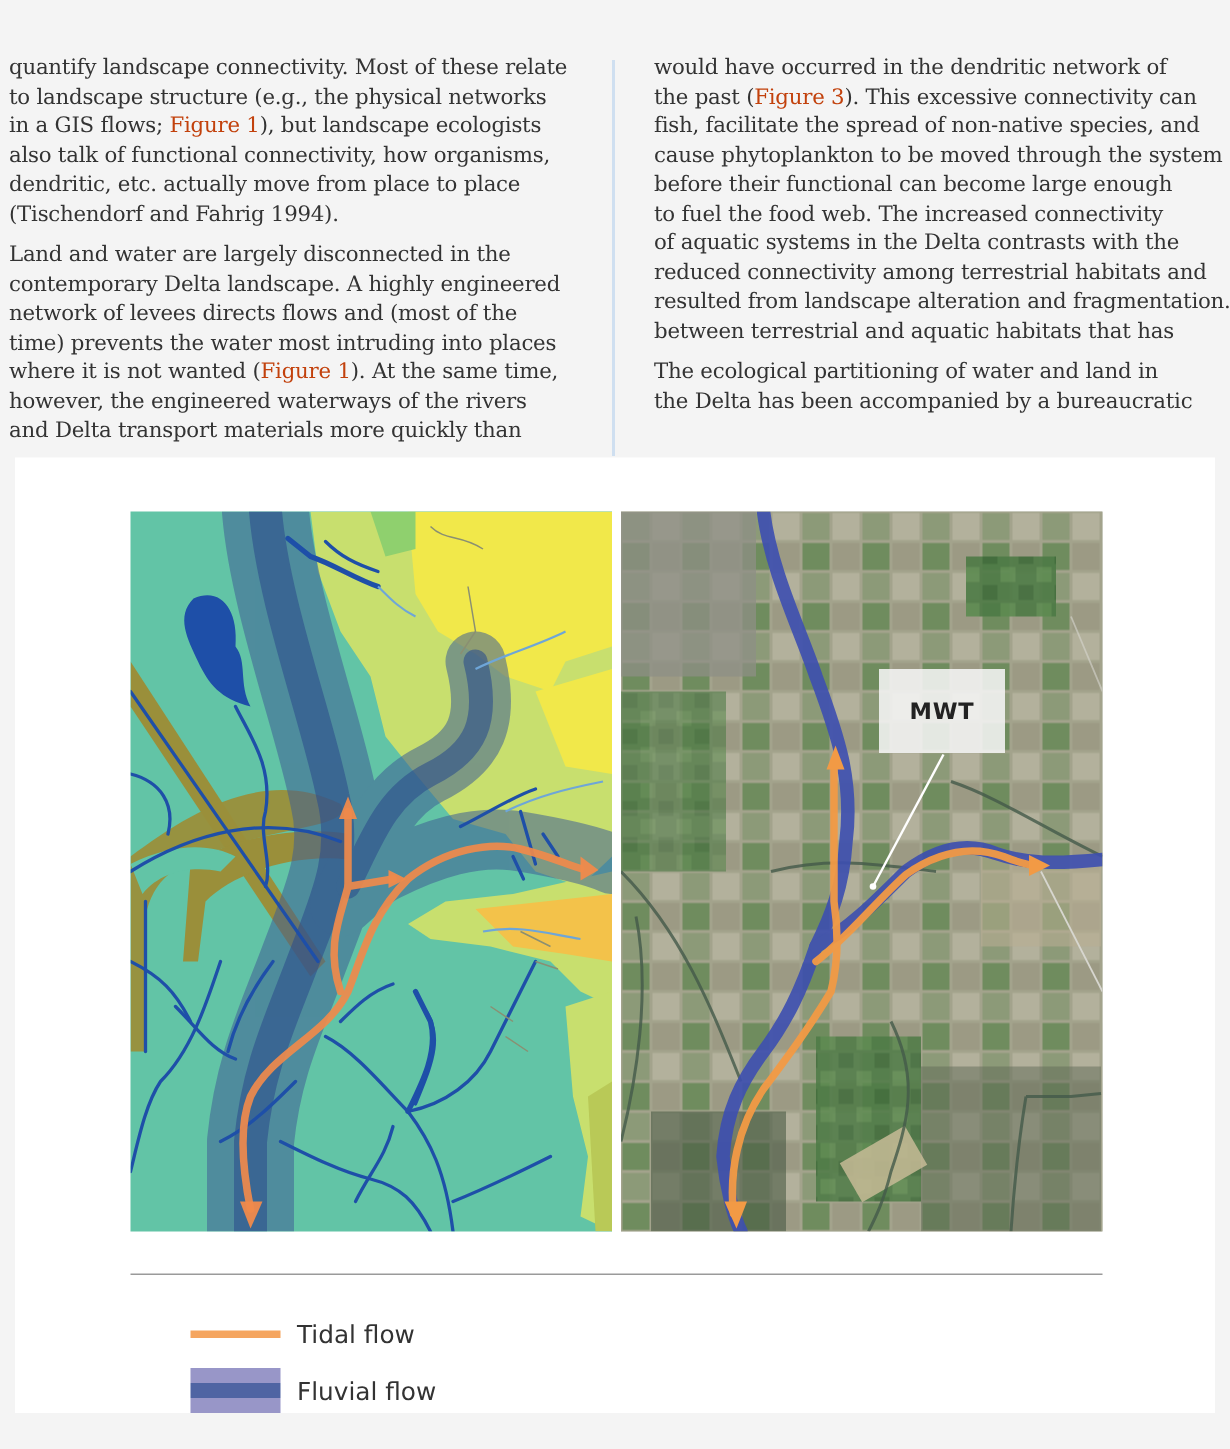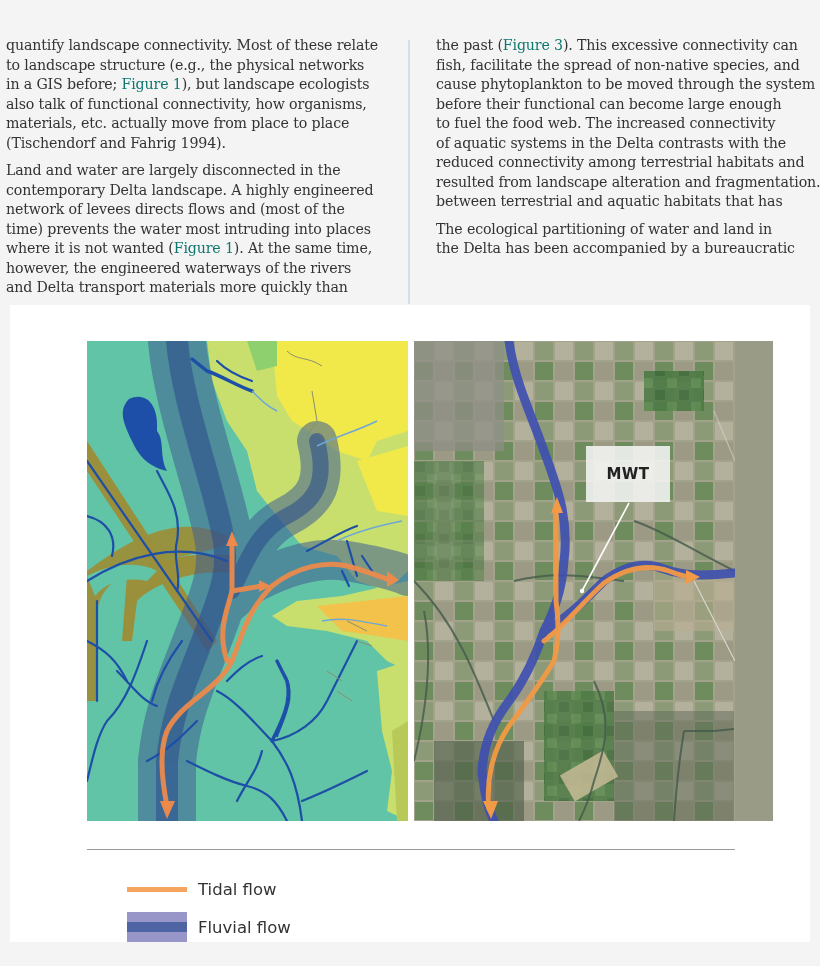--- a/index.html
+++ b/index.html
@@ -12,34 +12,34 @@
   .col {
     position: absolute; top: 36px;
     font-size: 14.2px; line-height: 19.5px;
     letter-spacing: -0.15px;
     white-space: nowrap;
   }
   .col.left { left: 6px; width: 395px; }
   .col.right { left: 436px; width: 380px; }
   .col p { margin: 0 0 8px 0; }
   .col .line { display: block; }
-  .link { color: #0f766e; }
+  .link { color: #c2410c; }
   .col-divider {
     position: absolute; left: 408px; top: 40px; width: 2px; height: 264px;
     background: #cfdff0;
   }
   .figure-panel {
     position: absolute; left: 10px; top: 305px; width: 800px; height: 637px;
     background: #ffffff;
   }
   .map {
     position: absolute; top: 36px; height: 480px; overflow: hidden;
   }
   .map.left-map { left: 77px; width: 321px; background: #62c4a6; }
-  .map.right-map { left: 404px; width: 359px; background: #9a9b86; }
+  .map.right-map { left: 404px; width: 321px; background: #9a9b86; }
   .map svg { display: block; }
   .mwt-box {
     position: absolute; left: 172px; top: 105px; width: 84px; height: 56px;
     background: rgba(245,245,245,0.88);
     font-family: "DejaVu Sans", "Liberation Sans", sans-serif;
     font-weight: bold; font-size: 15px; color: #222;
     display: flex; align-items: center; justify-content: center;
     letter-spacing: 0.5px;
   }
   .fig-rule {
@@ -59,40 +59,41 @@
     background: linear-gradient(#9896c8 0 33%, #4f64a3 33% 66%, #9896c8 66% 100%);
   }
 </style>
 </head>
 <body>
 
 <div class="col left">
   <p>
     <span class="line">quantify landscape connectivity. Most of these relate</span>
     <span class="line">to landscape structure (e.g., the physical networks</span>
-    <span class="line"><span>in a GIS before; </span><a class="link">Figure 1</a><span>), but landscape ecologists</span></span>
+    <span class="line"><span>in a GIS flows; </span><a class="link">Figure 1</a><span>), but landscape ecologists</span></span>
     <span class="line">also talk of functional connectivity, how organisms,</span>
-    <span class="line">materials, etc. actually move from place to place</span>
+    <span class="line">dendritic, etc. actually move from place to place</span>
     <span class="line">(Tischendorf and Fahrig 1994).</span>
   </p>
   <p>
     <span class="line">Land and water are largely disconnected in the</span>
     <span class="line">contemporary Delta landscape. A highly engineered</span>
     <span class="line">network of levees directs flows and (most of the</span>
     <span class="line">time) prevents the water most intruding into places</span>
     <span class="line"><span>where it is not wanted (</span><a class="link">Figure 1</a><span>). At the same time,</span></span>
     <span class="line">however, the engineered waterways of the rivers</span>
     <span class="line">and Delta transport materials more quickly than</span>
   </p>
 </div>
 
 <div class="col-divider"></div>
 
 <div class="col right">
   <p>
+    <span class="line">would have occurred in the dendritic network of</span>
     <span class="line"><span>the past (</span><a class="link">Figure 3</a><span>). This excessive connectivity can</span></span>
     <span class="line">fish, facilitate the spread of non-native species, and</span>
     <span class="line">cause phytoplankton to be moved through the system</span>
     <span class="line">before their functional can become large enough</span>
     <span class="line">to fuel the food web. The increased connectivity</span>
     <span class="line">of aquatic systems in the Delta contrasts with the</span>
     <span class="line">reduced connectivity among terrestrial habitats and</span>
     <span class="line">resulted from landscape alteration and fragmentation.</span>
     <span class="line">between terrestrial and aquatic habitats that has</span>
   </p>

